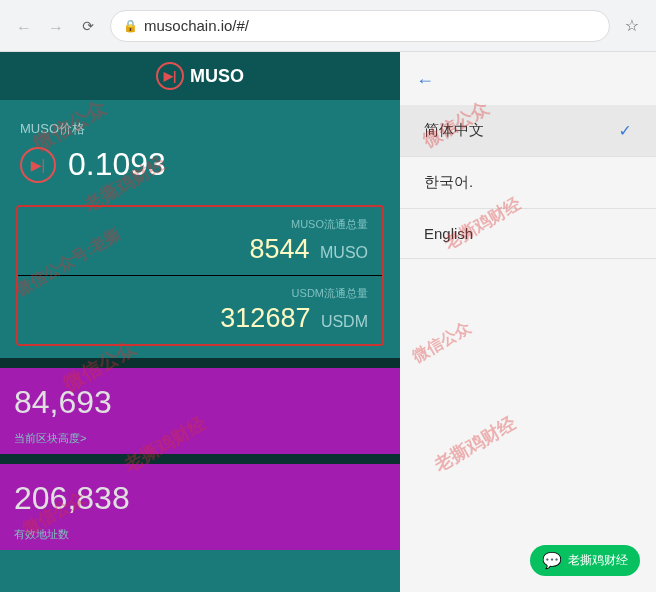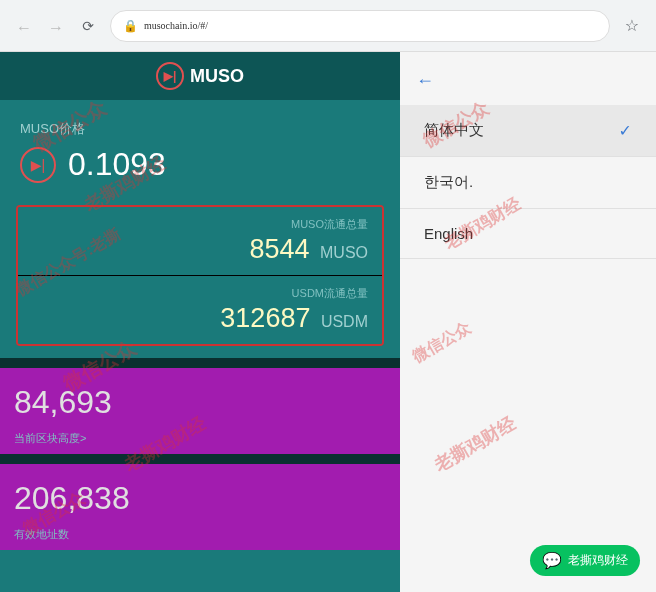--- a/index.html
+++ b/index.html
@@ -59,21 +59,21 @@
       border-radius: 16px;
       background: #fff;
       display: flex;
       align-items: center;
       padding: 0 12px;
       gap: 6px;
       font-size: 13px;
       color: #333;
     }
     .lock-icon { color: #5f6368; font-size: 12px; }
-    .url-text { color: #333; font-size: 10px; font-family: Liberation Serif, serif; }
+    .url-text { color: #333; font-size: 15px; }
     .star-btn {
       width: 28px;
       height: 28px;
       border: none;
       background: transparent;
       cursor: pointer;
       border-radius: 50%;
       font-size: 16px;
       color: #5f6368;
     }

